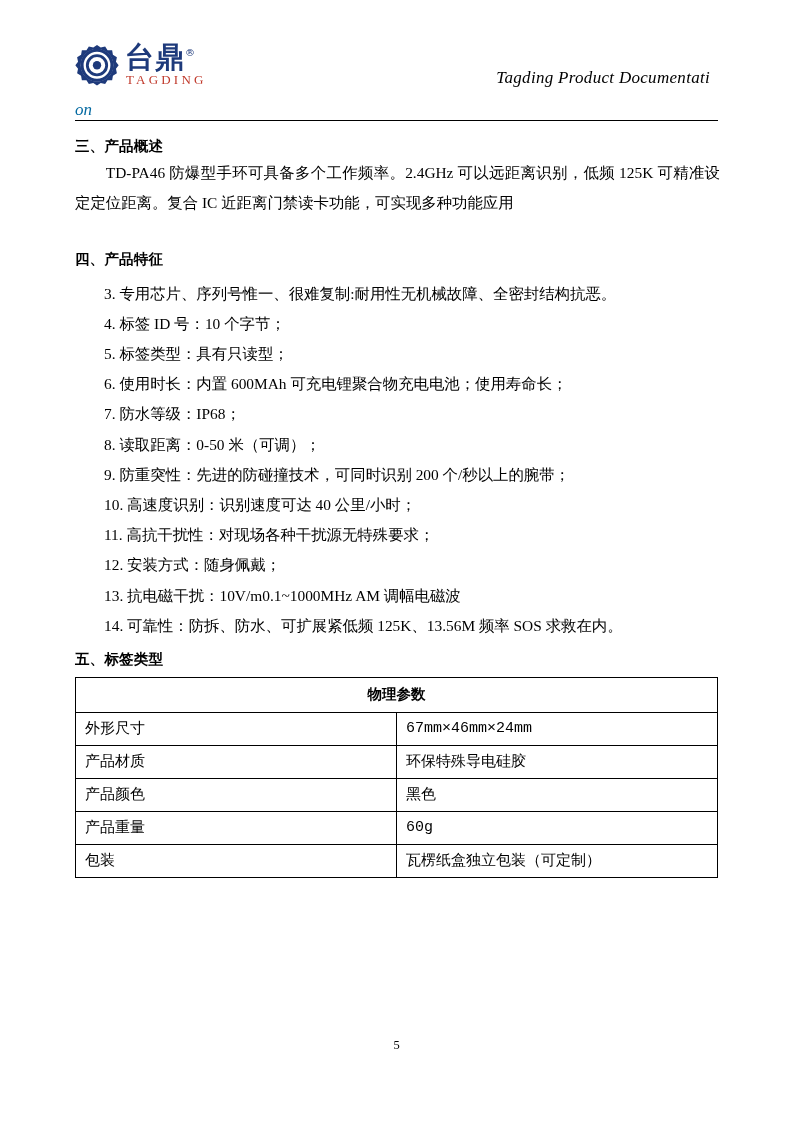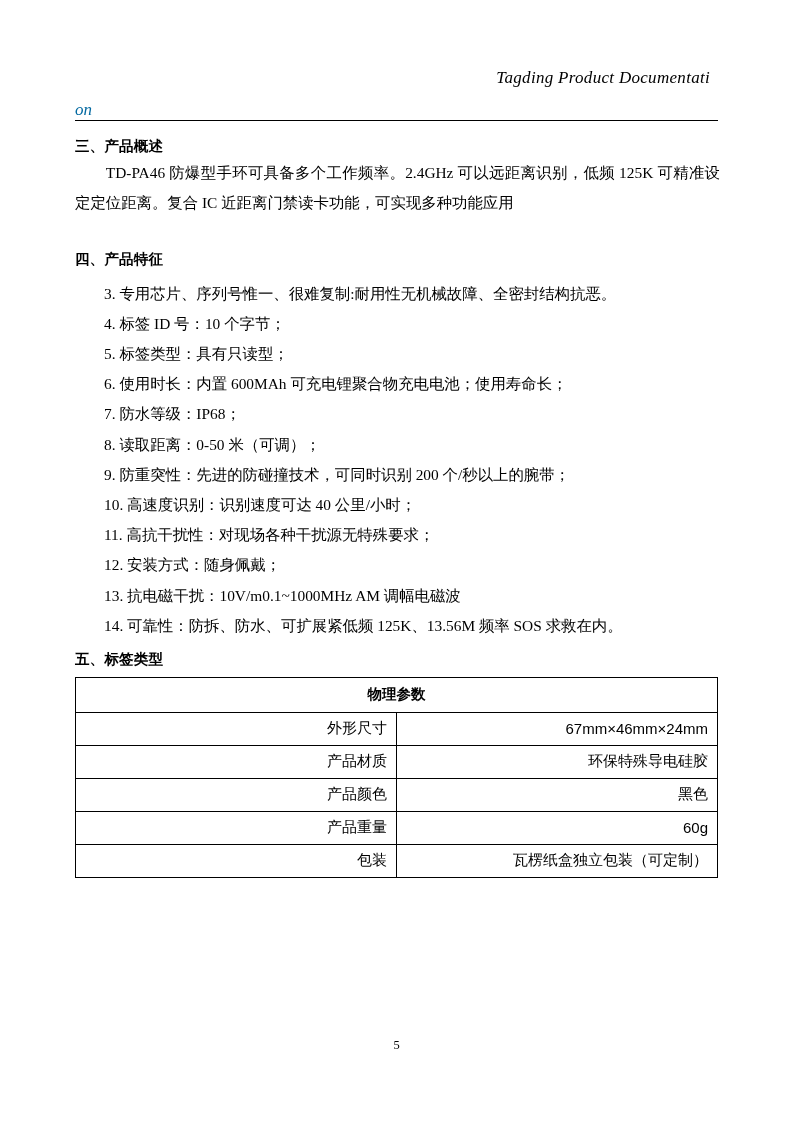--- a/index.html
+++ b/index.html
@@ -162,26 +162,26 @@
   
   table.spec-table {
     border-collapse: collapse;
     width: 643px;
     margin-top: 6px;
     table-layout: fixed;
   }
   table.spec-table td,
   table.spec-table th {
     border: 1px solid #000;
-    font-family: Liberation Sans, sans-serif;
+    font-family: Liberation Mono, monospace;
     font-size: 15px;
     padding: 6px 9px;
     height: 20px;
     vertical-align: middle;
-    text-align: right;
+    text-align: left;
     font-weight: 400;
   }
   table.spec-table th.table-title {
     text-align: center;
     font-family: "DejaVu Sans", "Liberation Sans", sans-serif;
     font-weight: 700;
     font-size: 14.5px;
     height: 22px;
   }
   table.spec-table td.col-label { width: 330px; }
@@ -200,20 +200,44 @@
   }
 </style>
 </head>
 <body>
 
 <div class="page">
 
   <div class="header">
     <div class="header-row">
 
+      <div class="logo-block">
+        <span class="logo-mark">
+          <svg viewBox="0 0 100 100" width="44" height="44" aria-hidden="true">
+            <g fill="#1e3a7b">
+              <path d="M50 2
+                       L58.5 8.2 L68.5 5.6 L74 14.3 L84.4 14.4 L86.2 24.6
+                       L95.2 29.9 L93.1 40.1 L99.2 48.3 L93.1 56.5
+                       L95.2 66.7 L86.2 72 L84.4 82.2 L74 82.3 L68.5 91
+                       L58.5 88.4 L50 94.6 L41.5 88.4 L31.5 91 L26 82.3
+                       L15.6 82.2 L13.8 72 L4.8 66.7 L6.9 56.5 L0.8 48.3
+                       L6.9 40.1 L4.8 29.9 L13.8 24.6 L15.6 14.4 L26 14.3
+                       L31.5 5.6 L41.5 8.2 Z"></path>
+            </g>
+            <circle cx="50" cy="48.3" r="37" fill="#ffffff"></circle>
+            <circle cx="50" cy="48.3" r="34" fill="none" stroke="#1e3a7b" stroke-width="7"></circle>
+            <circle cx="50" cy="48.3" r="22" fill="none" stroke="#1e3a7b" stroke-width="6.5"></circle>
+            <circle cx="50" cy="48.3" r="9.5" fill="#1e3a7b"></circle>
+          </svg>
+        </span>
+        <span class="logo-text">
+          <span class="logo-cn"><span>台鼎</span><span class="logo-reg">®</span></span>
+          <span class="logo-en">TAGDING</span>
+        </span>
+      </div>
 
       <div class="header-title">Tagding  Product  Documentati</div>
     </div>
 
     <div class="header-title-wrap">on</div>
   </div>
 
   <div class="header-rule"></div>
 
   <div class="content">

